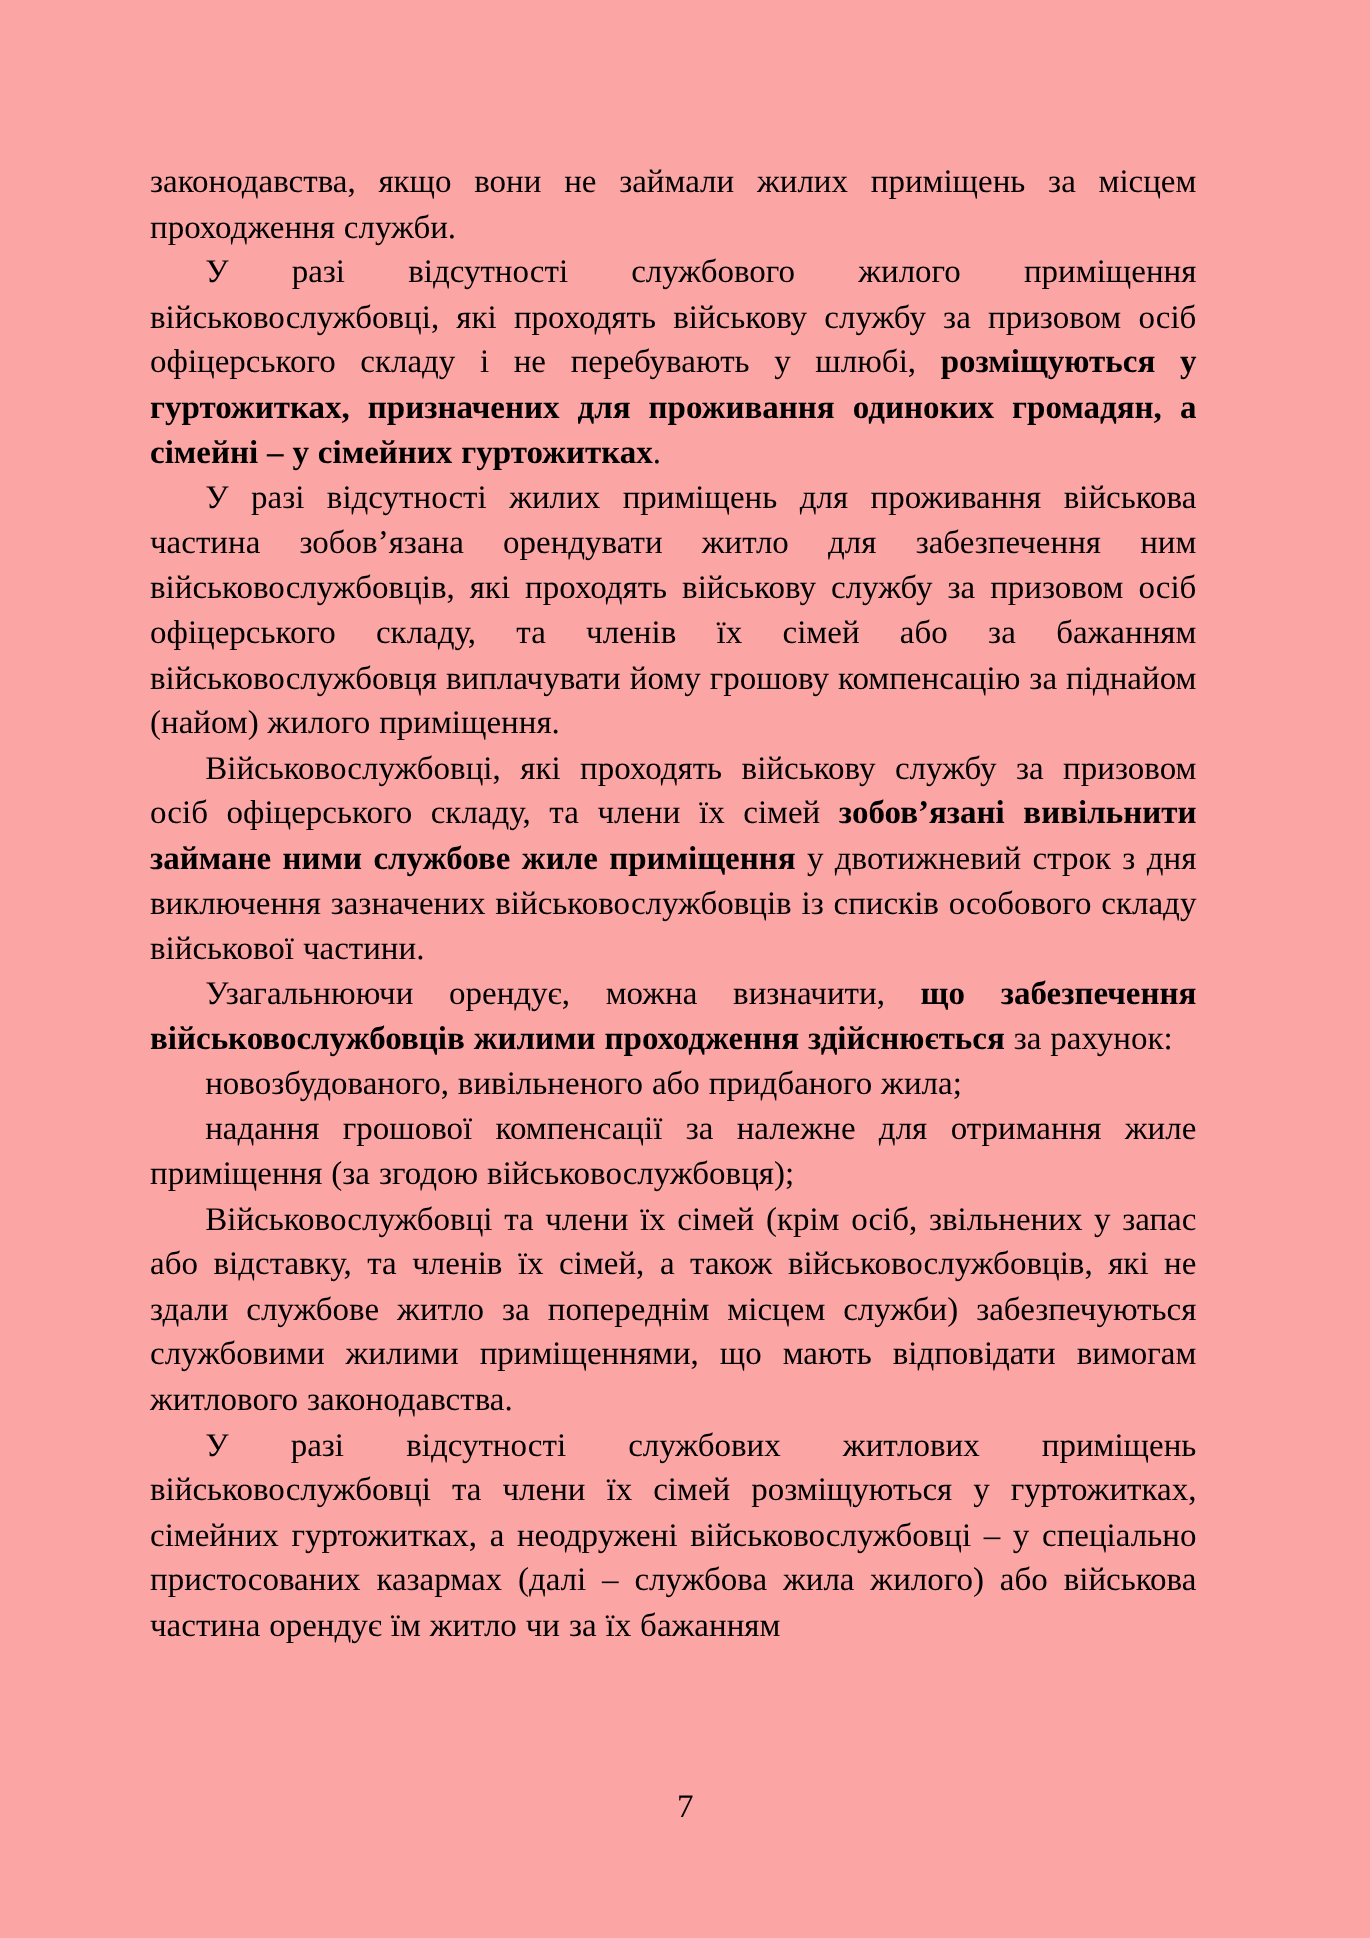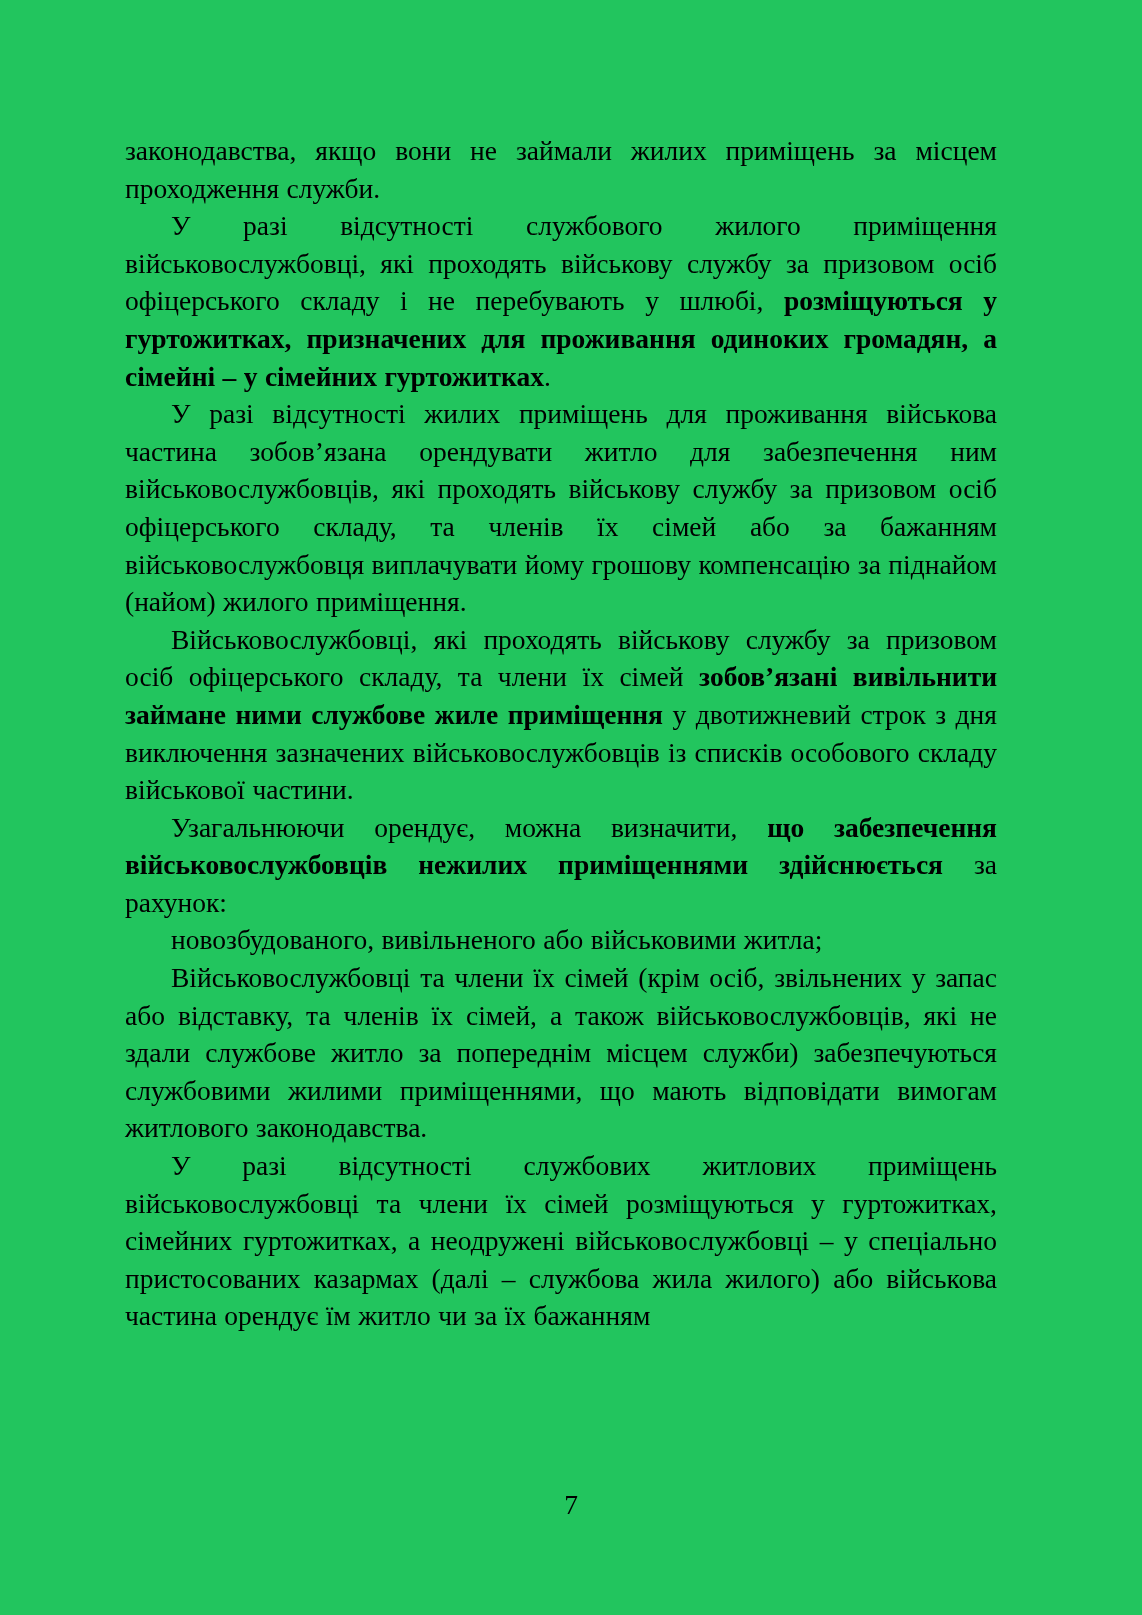--- a/index.html
+++ b/index.html
@@ -4,21 +4,21 @@
 <style>
   html, body {
     margin: 0;
     padding: 0;
     background: #ffffff;
   }
   .page {
     position: relative;
     width: 1142px;
     height: 1615px;
-    background: #22c55e;
+    background: #fca5a5;
     margin: 0 auto;
     overflow: hidden;
     box-sizing: border-box;
   }
   .text-column {
     position: absolute;
     left: 125px;
     top: 132px;
     width: 872px;
   }
@@ -57,22 +57,23 @@
 <body>
 
 <div class="page">
 
   <div class="text-column">
     <div id="paragraphs-host">
         <p class="para no-indent"><span>законодавства, якщо вони не займали жилих приміщень за місцем проходження служби.</span></p>
         <p class="para"><span>У разі відсутності службового жилого приміщення військовослужбовці, які проходять військову службу за призовом осіб офіцерського складу і не перебувають у шлюбі, </span><b>розміщуються у гуртожитках, призначених для проживання одиноких громадян, а сімейні – у сімейних гуртожитках</b><span>.</span></p>
         <p class="para"><span>У разі відсутності жилих приміщень для проживання військова частина зобов’язана орендувати житло для забезпечення ним військовослужбовців, які проходять військову службу за призовом осіб офіцерського складу, та членів їх сімей або за бажанням військовослужбовця виплачувати йому грошову компенсацію за піднайом (найом) жилого приміщення.</span></p>
         <p class="para"><span>Військовослужбовці, які проходять військову службу за призовом осіб офіцерського складу, та члени їх сімей </span><b>зобов’язані вивільнити займане ними службове жиле приміщення</b><span> у двотижневий строк з дня виключення зазначених військовослужбовців із списків особового складу військової частини.</span></p>
-        <p class="para"><span>Узагальнюючи орендує, можна визначити, </span><b>що забезпечення військовослужбовців нежилих приміщеннями здійснюється</b><span> за рахунок:</span></p>
-        <p class="para"><span>новозбудованого, вивільненого або військовими житла;</span></p>
+        <p class="para"><span>Узагальнюючи орендує, можна визначити, </span><b>що забезпечення військовослужбовців жилими проходження здійснюється</b><span> за рахунок:</span></p>
+        <p class="para"><span>новозбудованого, вивільненого або придбаного жила;</span></p>
+        <p class="para"><span>надання грошової компенсації за належне для отримання жиле приміщення (за згодою військовослужбовця);</span></p>
         <p class="para"><span>Військовослужбовці та члени їх сімей (крім осіб, звільнених у запас або відставку, та членів їх сімей, а також військовослужбовців, які не здали службове житло за попереднім місцем служби) забезпечуються службовими жилими приміщеннями, що мають відповідати вимогам житлового законодавства.</span></p>
         <p class="para"><span>У разі відсутності службових житлових приміщень військовослужбовці та члени їх сімей розміщуються у гуртожитках, сімейних гуртожитках, а неодружені військовослужбовці – у спеціально пристосованих казармах (далі – службова жила жилого) або військова частина орендує їм житло чи за їх бажанням</span></p>
       </div>
   </div>
 
   <div class="page-number">7</div>
 
 </div>
 
 </body></html>

